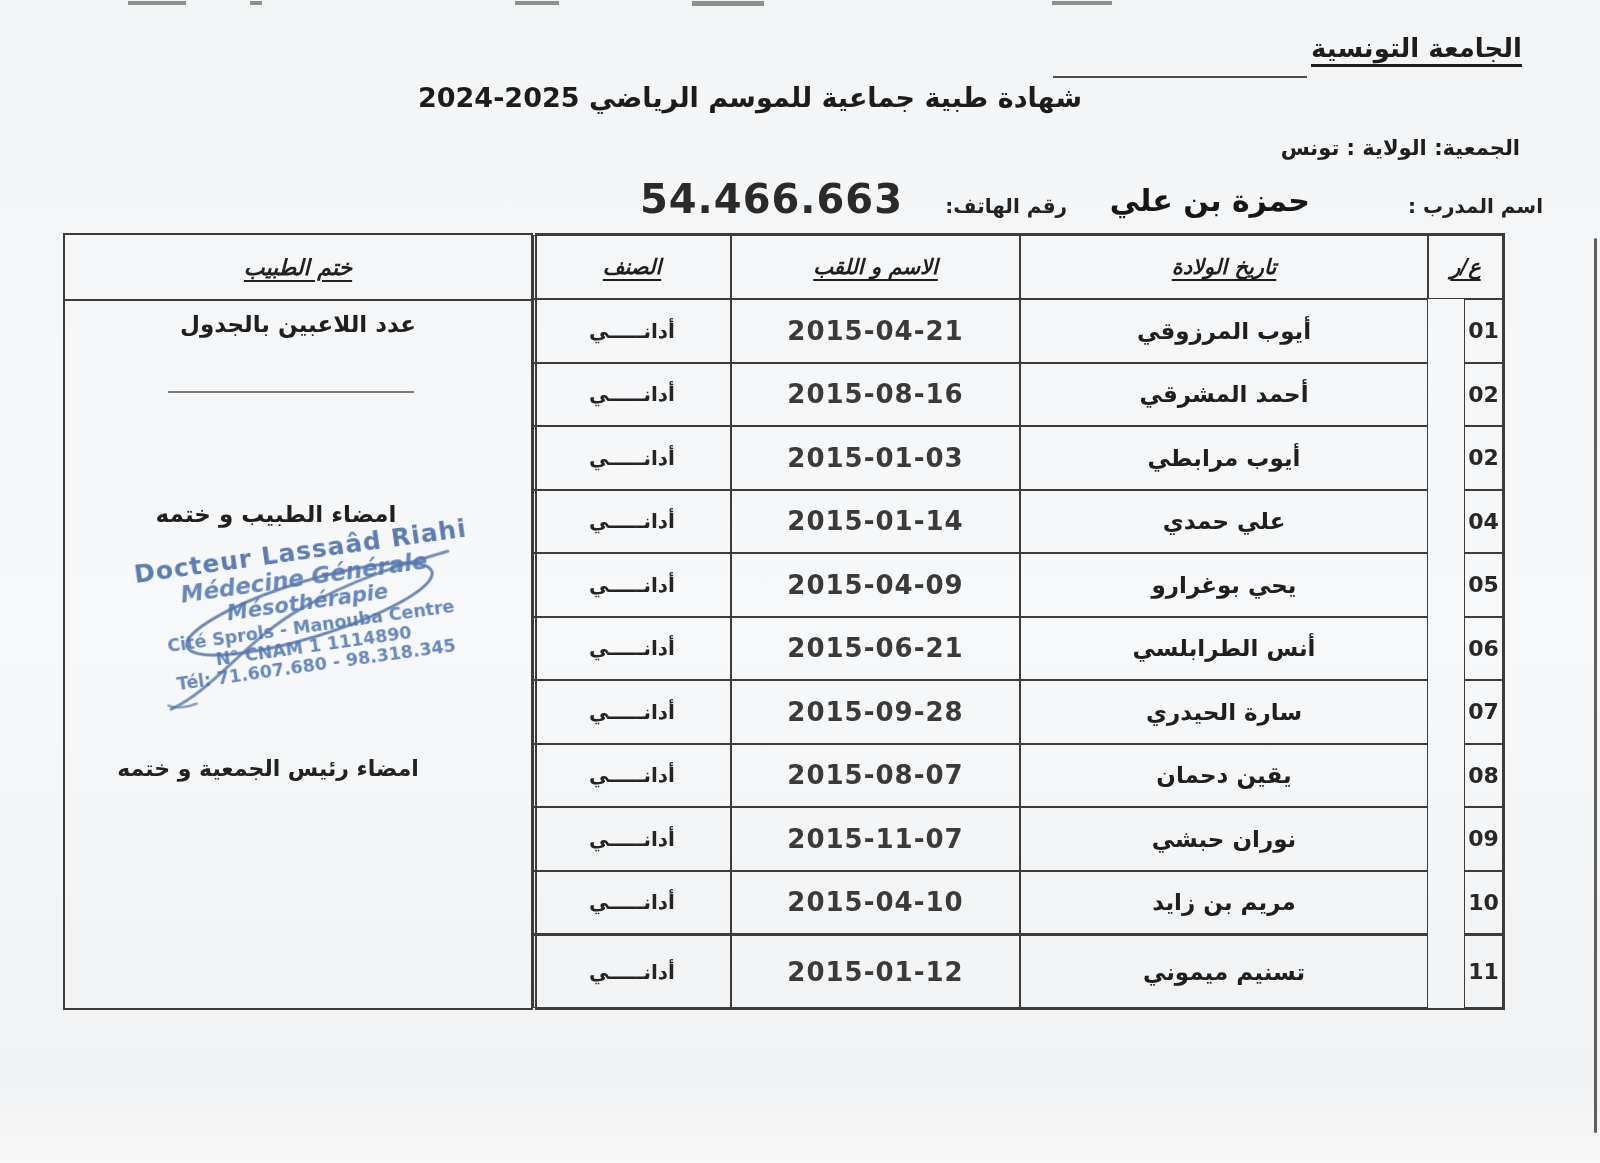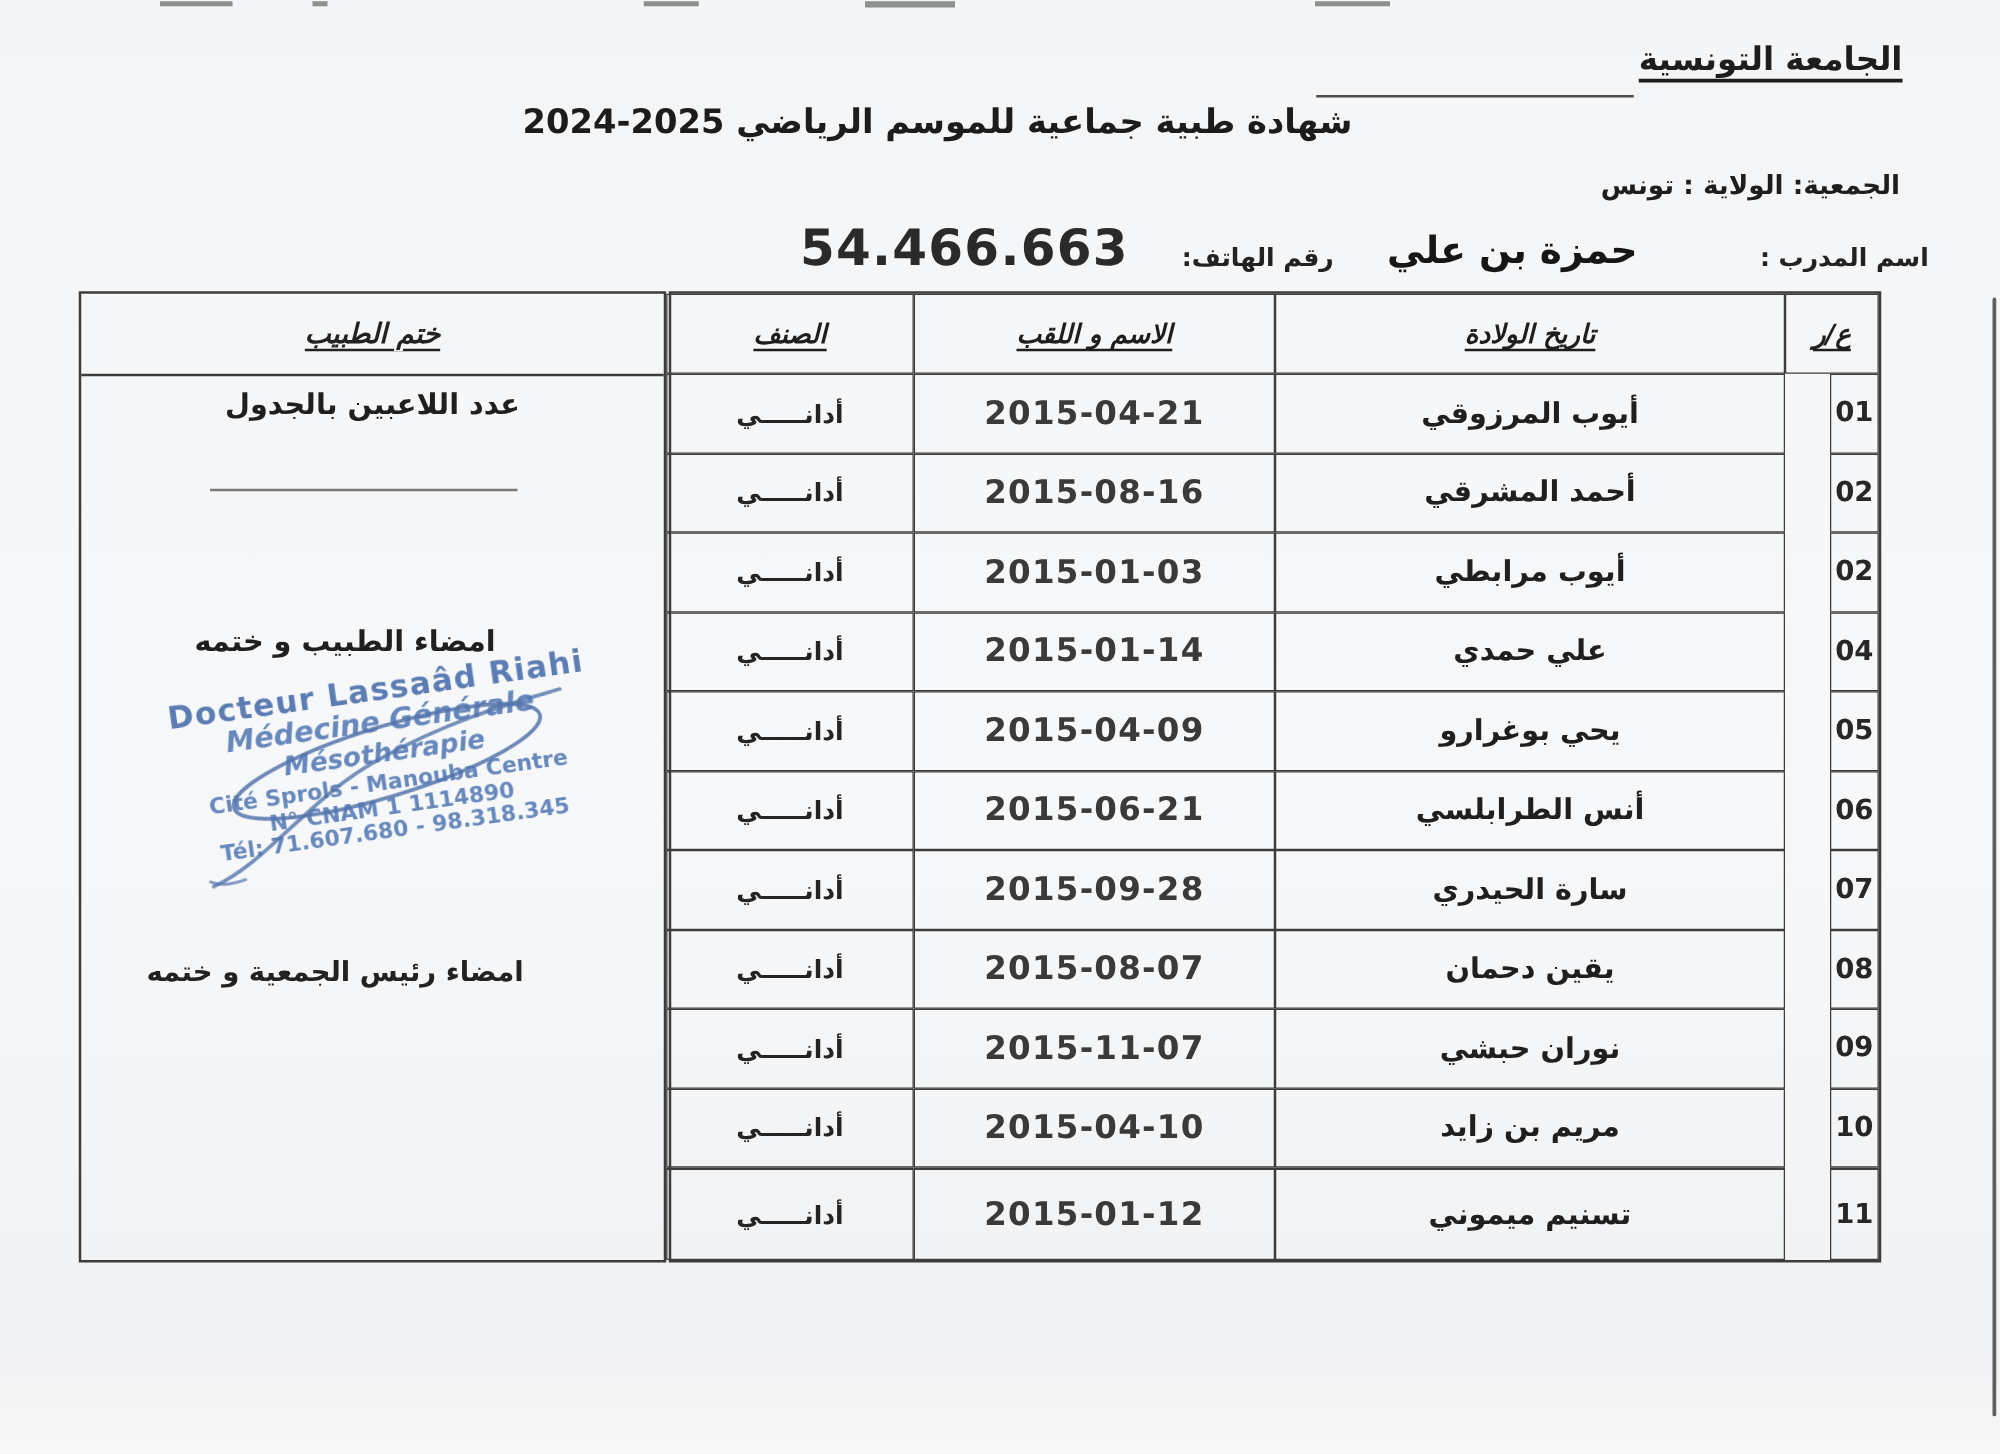--- a/index.html
+++ b/index.html
@@ -57,21 +57,21 @@
   .count-line{
     position:absolute;top:90px;left:103px;width:246px;height:0;
     border-top:2px solid #5a5a5a;opacity:.8;
   }
   .doctor-sign-label{
     position:absolute;top:200px;width:100%;text-align:center;
     font-size:23px;font-weight:bold;color:#1f1f1f;transform:translateX(-22px);
   }
   .president-sign-label{
     position:absolute;top:455px;width:100%;text-align:center;
-    font-size:22px;font-weight:bold;color:#222;transform:translateX(-30px);margin-top:10px;
+    font-size:22px;font-weight:bold;color:#222;transform:translateX(-30px);
   }
   
   .doctor-stamp{
     position:absolute;top:236px;left:62px;width:368px;height:180px;
     transform:rotate(-8deg);
     color:#5b7fb8;text-align:center;
     filter:blur(0.4px);opacity:.92;
     direction:ltr;line-height:1.12;
   }
   .stamp-name{font-size:25px;font-weight:bold;letter-spacing:1px;color:#4f73ae;}

